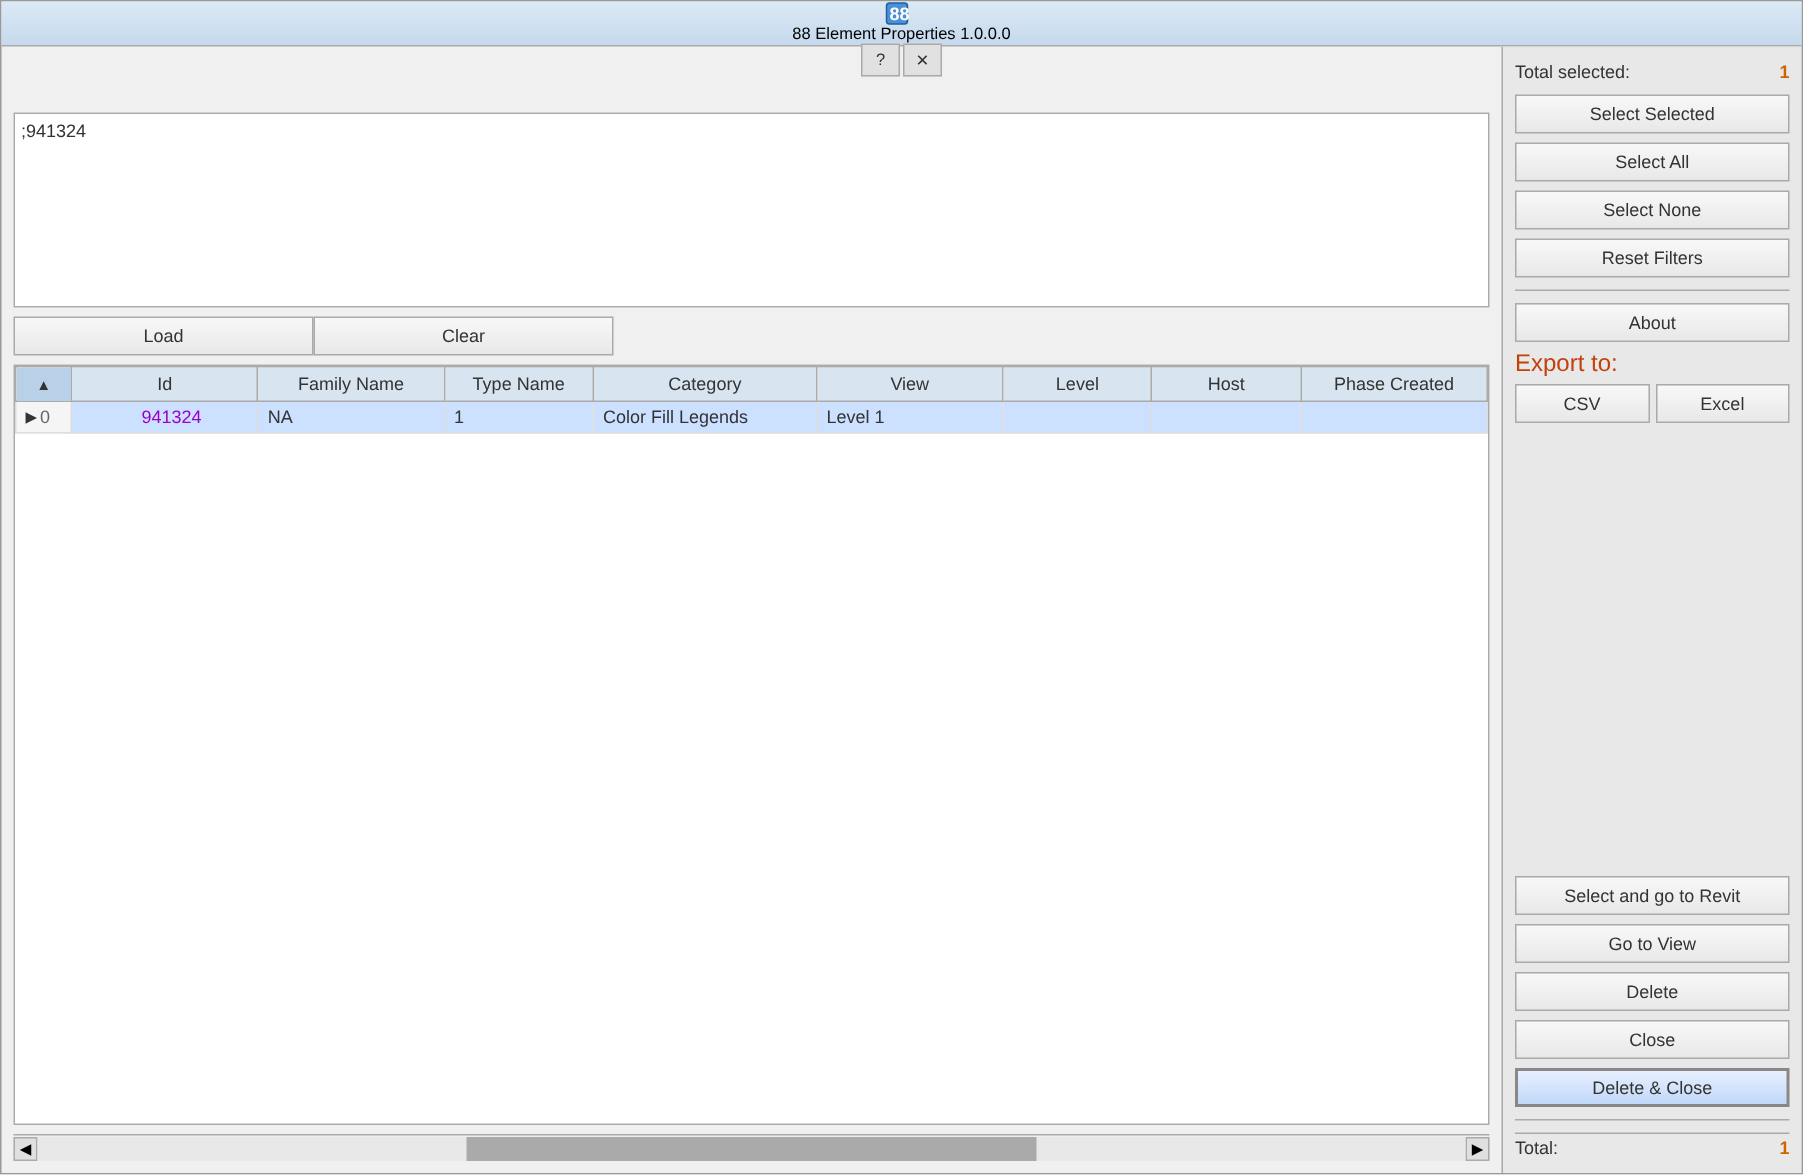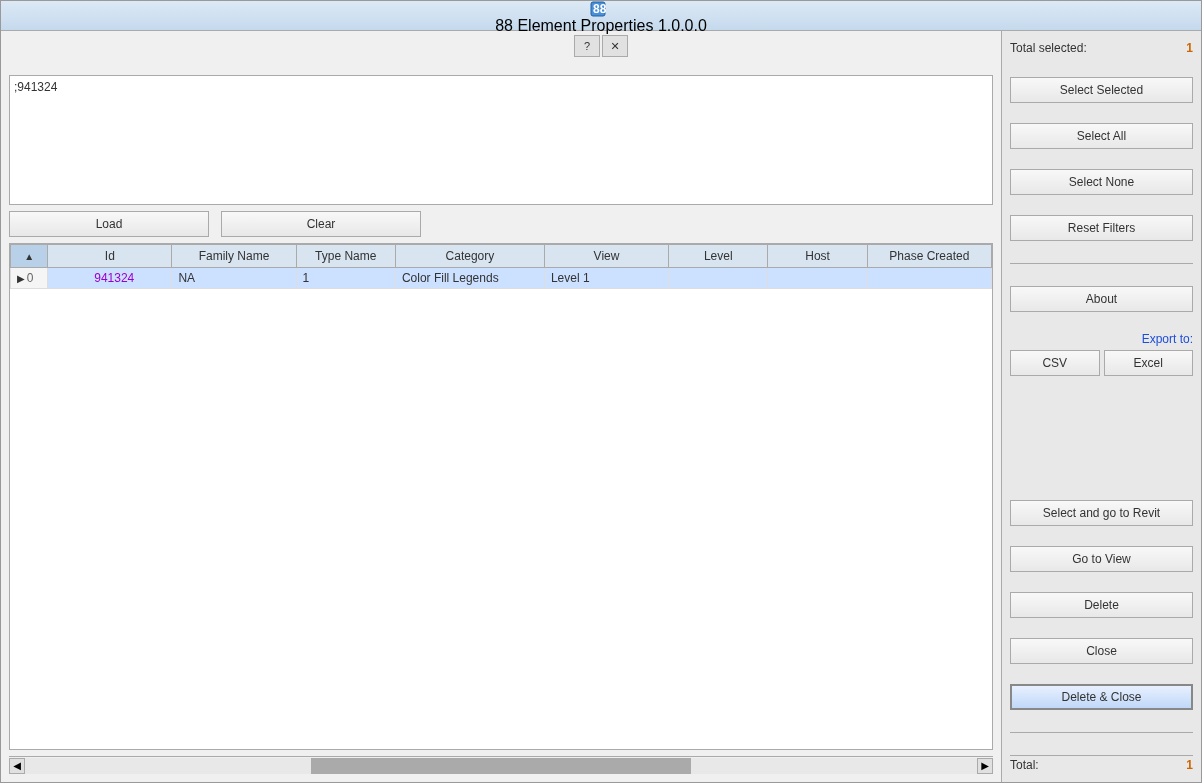--- a/index.html
+++ b/index.html
@@ -2,65 +2,65 @@
 <html><head>
   <meta charset="utf-8">
   <style>
     * { box-sizing: border-box; margin: 0; padding: 0; font-family: 'Segoe UI', Tahoma, Geneva, Verdana, sans-serif; font-size: 12px; }
     body { background: #f0f0f0; width: 1202px; height: 783px; overflow: hidden; }
     
     .window { width: 1202px; height: 783px; background: #f0f0f0; border: 1px solid #999; display: flex; flex-direction: column; }
     
     .title-bar { background: linear-gradient(to bottom, #dce9f5, #c5d9ed); height: 30px; display: flex; align-items: center; padding: 0 8px; border-bottom: 1px solid #aaa; flex-shrink: 0; flex-direction: column; }
     .title-bar-icon { width: 16px; height: 16px; margin-right: 6px; display: flex; align-items: center; justify-content: center; }
-    .title-bar-text { flex: 1; font-size: 16px; color: #000; }
+    .title-bar-text { flex: 1; font-size: 11px; color: #000; }
     .title-bar-buttons { display: flex; gap: 2px; }
     .title-btn { width: 26px; height: 22px; border: 1px solid #aaa; background: #e1e1e1; cursor: pointer; display: flex; align-items: center; justify-content: center; font-size: 11px; color: #333; }
     
     .content { display: flex; flex: 1; overflow: hidden; }
     
     .main-panel { flex: 1; display: flex; flex-direction: column; padding: 8px; gap: 6px; overflow: hidden; }
     
     .text-area-container { flex-shrink: 0; height: 130px; margin-top: 36px; }
     .text-area { width: 100%; height: 100%; border: 1px solid #aaa; background: white; padding: 4px; resize: none; font-size: 12px; color: #333; }
     
-    .button-row { display: flex; gap: 12px; flex-shrink: 0; }
+    .button-row { display: flex; gap: 0; flex-shrink: 0; }
     .btn { padding: 4px 16px; border: 1px solid #aaa; background: linear-gradient(to bottom, #f8f8f8, #e8e8e8); cursor: pointer; font-size: 12px; color: #333; min-width: 100px; height: 26px; }
     .btn-wide { min-width: 200px; }
     
     .table-container { flex: 1; overflow: auto; border: 1px solid #aaa; background: white; }
     
     table { width: 100%; border-collapse: collapse; }
     thead tr { background: #d8e4f0; }
     thead th { border: 1px solid #aaa; padding: 4px 6px; text-align: center; font-weight: normal; color: #333; white-space: nowrap; cursor: pointer; position: relative; }
     tbody tr { background: white; }
     tbody tr.selected { background: #cce0ff; }
     tbody td { border: 1px solid #ddd; padding: 3px 6px; color: #333; }
     tbody td.row-num { text-align: center; color: #666; background: #f5f5f5; width: 30px; }
     .row-indicator { display: flex; align-items: center; gap: 2px; }
     .row-arrow { color: #333; font-size: 10px; }
     
     .scrollbar-row { display: flex; align-items: center; height: 18px; border-top: 1px solid #aaa; background: #f0f0f0; }
     .h-scroll-btn { width: 16px; height: 16px; background: #e0e0e0; border: 1px solid #aaa; display: flex; align-items: center; justify-content: center; cursor: pointer; font-size: 10px; flex-shrink: 0; }
     .h-scroll-track { flex: 1; background: #e8e8e8; height: 16px; position: relative; }
     .h-scroll-thumb { position: absolute; left: 30%; width: 40%; height: 100%; background: #aaa; cursor: pointer; }
     
-    .right-panel { width: 200px; background: #e8e8e8; border-left: 1px solid #aaa; display: flex; flex-direction: column; padding: 8px; gap: 20px; flex-shrink: 0; }
+    .right-panel { width: 200px; background: #e8e8e8; border-left: 1px solid #aaa; display: flex; flex-direction: column; padding: 8px; gap: 6px; flex-shrink: 0; }
     
     .total-selected-row { display: flex; align-items: center; justify-content: space-between; padding: 2px 0; }
     .total-label { font-size: 12px; color: #333; }
     .total-count { color: #cc6600; font-weight: bold; font-size: 12px; }
     
     .right-btn { width: 100%; padding: 4px 20px; border: 1px solid #aaa; background: linear-gradient(to bottom, #f8f8f8, #e8e8e8); cursor: pointer; font-size: 12px; color: #333; height: 26px; }
     .right-btn.delete-close { background: linear-gradient(to bottom, #e8f0ff, #c0d8f8); border: 2px solid #888; }
     
     .spacer { flex: 1; }
     
     .export-section { display: flex; flex-direction: column; gap: 4px; }
-    .export-label { font-size: 12px; color: #1d4ed8; text-align: right; }
+    .export-label { font-size: 16px; color: #c2410c; }
     .export-buttons { display: flex; gap: 4px; }
     .export-btn { flex: 1; padding: 4px 8px; border: 1px solid #aaa; background: linear-gradient(to bottom, #f8f8f8, #e8e8e8); cursor: pointer; font-size: 12px; color: #333; height: 26px; }
     
     .bottom-row { display: flex; align-items: center; justify-content: space-between; padding: 2px 0; border-top: 1px solid #aaa; }
     .total-bottom-label { font-size: 12px; color: #333; }
     .total-bottom-count { color: #cc6600; font-weight: bold; font-size: 12px; }
 
     .divider { height: 1px; background: #aaa; margin: 2px 0; }
   </style>
 </head>

